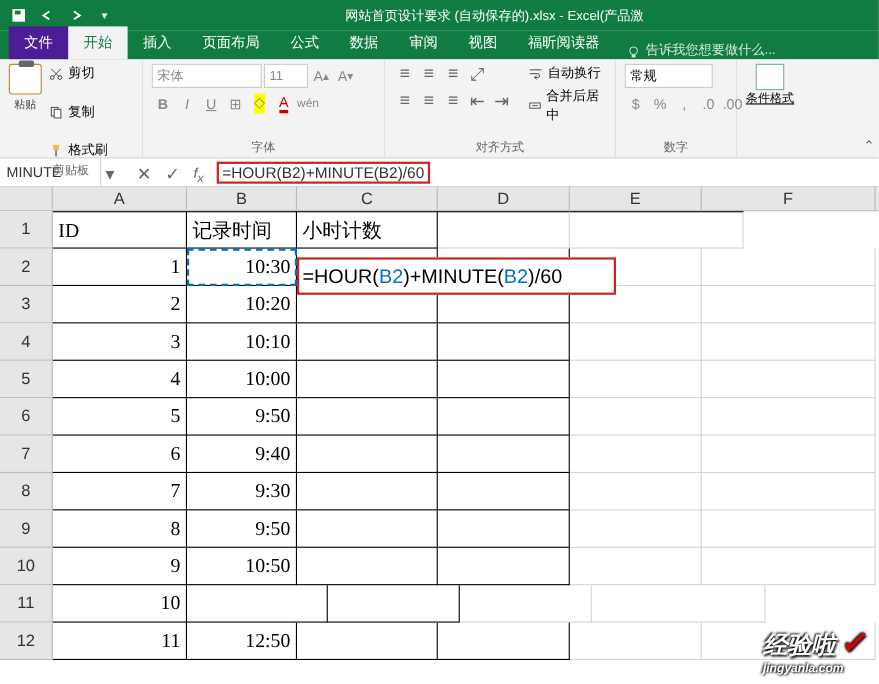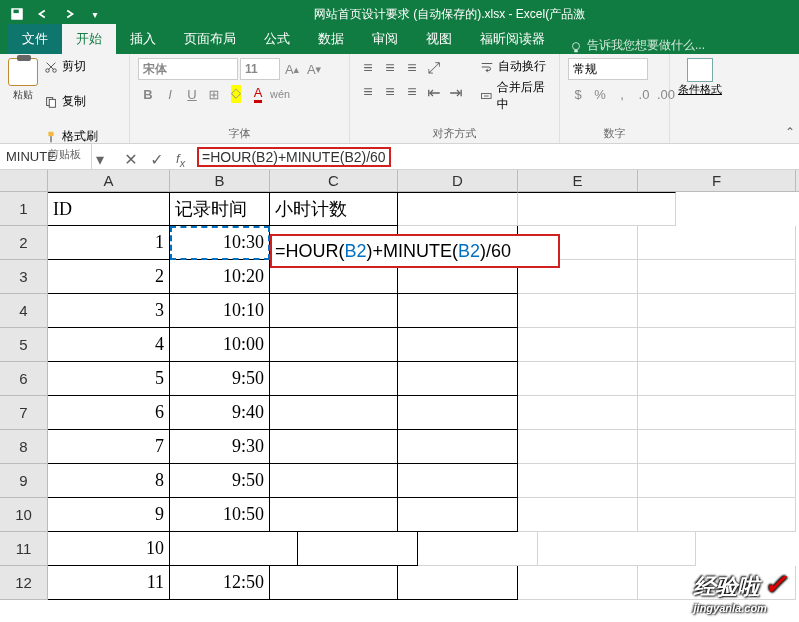--- a/index.html
+++ b/index.html
@@ -6,41 +6,41 @@
   body { background: #fff; width: 799px; height: 622px; overflow: hidden; position: relative; }
   
   .titlebar { background: #107c41; height: 28px; display: flex; align-items: center; padding: 0 6px; color: #fff; }
   .titlebar .qat { display: flex; gap: 4px; align-items: center; }
   .qat-btn { width: 22px; height: 22px; display: flex; align-items: center; justify-content: center; }
   .titlebar .filename { flex: 1; text-align: center; font-size: 12px; color: #fff; }
   
   .tabs { background: #107c41; height: 26px; display: flex; align-items: flex-end; padding-left: 8px; gap: 0; }
   .tab { padding: 6px 14px; font-size: 13px; color: #fff; cursor: pointer; }
   .tab.active { background: #f3f3f3; color: #107c41; font-weight: 500; }
-  .tab.file { background: #0f766e; }
+  .tab.file { background: #4c1d95; }
   .tell-me { margin-left: 10px; font-size: 12px; color: #d4e8dc; display: flex; align-items: flex-end; gap: 4px; }
   .bulb { width: 14px; height: 14px; }
   
   .ribbon { background: #f3f3f3; height: 90px; display: flex; border-bottom: 1px solid #d4d4d4; position: relative; }
   .group { border-right: 1px solid #e0e0e0; padding: 4px 8px 2px 8px; display: flex; flex-direction: column; justify-content: space-between; }
   .group-label { text-align: center; font-size: 11px; color: #666; padding-top: 2px; }
   .group-body { display: flex; align-items: flex-start; gap: 6px; }
   
   .paste-big { display: flex; flex-direction: column; align-items: center; cursor: pointer; }
   .paste-icon { width: 30px; height: 28px; background: linear-gradient(#fff,#fff); border: 1px solid #c08830; border-radius: 3px; position: relative; }
   .paste-icon::before { content: ""; position: absolute; top: -4px; left: 8px; width: 14px; height: 6px; background: #666; border-radius: 2px; }
   .paste-big span { font-size: 10px; color: #444; margin-top: 2px; }
   
   .clip-actions { display: flex; flex-direction: column; gap: 18px; font-size: 12px; }
   .clip-actions div { display: flex; align-items: center; gap: 4px; cursor: pointer; }
   .mini-icon { width: 14px; height: 14px; }
   
   .font-controls { display: flex; flex-direction: column; gap: 4px; }
   .font-row { display: flex; gap: 2px; align-items: center; }
-  .font-name, .font-size { border: 1px solid #ccc; background: #fff; height: 22px; font-size: 12px; padding: 0 4px; display: flex; align-items: center; color: #888; font-weight: bold; }
+  .font-name, .font-size { border: 1px solid #ccc; background: #fff; height: 22px; font-size: 12px; padding: 0 4px; display: flex; align-items: center; color: #888; }
   .font-name { width: 100px; }
   .font-size { width: 40px; }
   .fbtn { width: 20px; height: 20px; display: flex; align-items: center; justify-content: center; color: #888; font-size: 13px; cursor: pointer; }
   .fbtn.bold { font-weight: bold; }
   .fbtn.italic { font-style: italic; }
   .fbtn.under { text-decoration: underline; }
   
   .align-controls { display: flex; flex-direction: column; gap: 4px; }
   .align-row { display: flex; gap: 2px; }
   .abtn { width: 20px; height: 20px; color: #666; display: flex; align-items: center; justify-content: center; cursor: pointer; }

